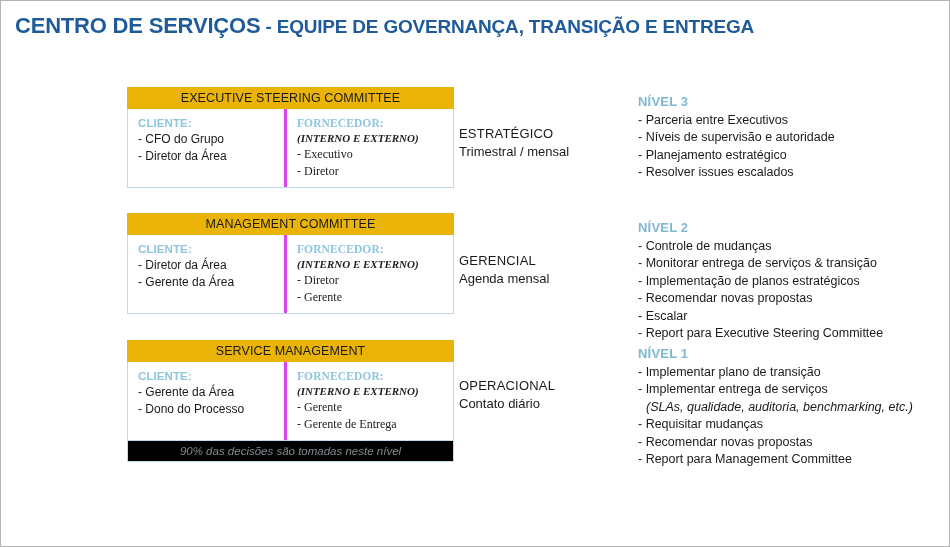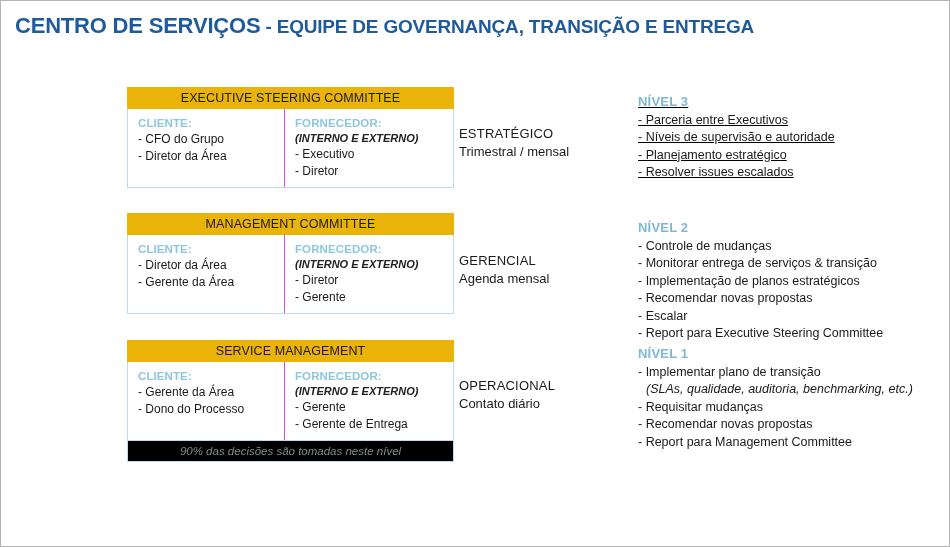--- a/index.html
+++ b/index.html
@@ -57,21 +57,21 @@
     border: 1px solid #bcdced;
     border-top: none;
     background: #ffffff;
     box-sizing: border-box;
   }
   .gcol {
     padding: 7px 0 8px 10px;
     box-sizing: border-box;
   }
   .gcol.left  { width: 48%; }
-  .gcol.right { width: 52%; border-left: 1px solid #d946ef; }
+  .gcol.right { width: 52%; border-left: 3px solid #d946ef; font-family: Liberation Serif, serif; }
   .col-title {
     color: #8ec6de;
     font-weight: bold;
     font-size: 11.5px;
     line-height: 15px;
     letter-spacing: 0.1px;
   }
   .col-sub {
     color: #222222;
     font-style: italic;
@@ -201,40 +201,41 @@
   </div>
   <div class="tier" style="left:458px; top:251px;">
     <div class="tier-name">GERENCIAL</div>
     <div class="tier-cadence">Agenda mensal</div>
   </div>
   <div class="tier" style="left:458px; top:376px;">
     <div class="tier-name">OPERACIONAL</div>
     <div class="tier-cadence">Contato diário</div>
   </div>
 
-  <div class="level" style="left:637px; top:92px;text-decoration:underline;">
+  <div class="level" style="left:637px; top:92px;">
     <div class="level-title">NÍVEL 3</div>
     <div class="level-item">- Parceria entre Executivos</div>
     <div class="level-item">- Níveis de supervisão e autoridade</div>
     <div class="level-item">- Planejamento estratégico</div>
     <div class="level-item">- Resolver issues escalados</div>
   </div>
 
   <div class="level" style="left:637px; top:218px;">
     <div class="level-title">NÍVEL 2</div>
     <div class="level-item">- Controle de mudanças</div>
     <div class="level-item">- Monitorar entrega de serviços &amp; transição</div>
     <div class="level-item">- Implementação de planos estratégicos</div>
     <div class="level-item">- Recomendar novas propostas</div>
     <div class="level-item">- Escalar</div>
     <div class="level-item">- Report para Executive Steering Committee</div>
   </div>
 
   <div class="level" style="left:637px; top:344px;">
     <div class="level-title">NÍVEL 1</div>
     <div class="level-item">- Implementar plano de transição</div>
+    <div class="level-item">- Implementar entrega de serviços</div>
     <div class="level-item note">(SLAs, qualidade, auditoria, benchmarking, etc.)</div>
     <div class="level-item">- Requisitar mudanças</div>
     <div class="level-item">- Recomendar novas propostas</div>
     <div class="level-item">- Report para Management Committee</div>
   </div>
 
 </div>
 
 </body></html>

